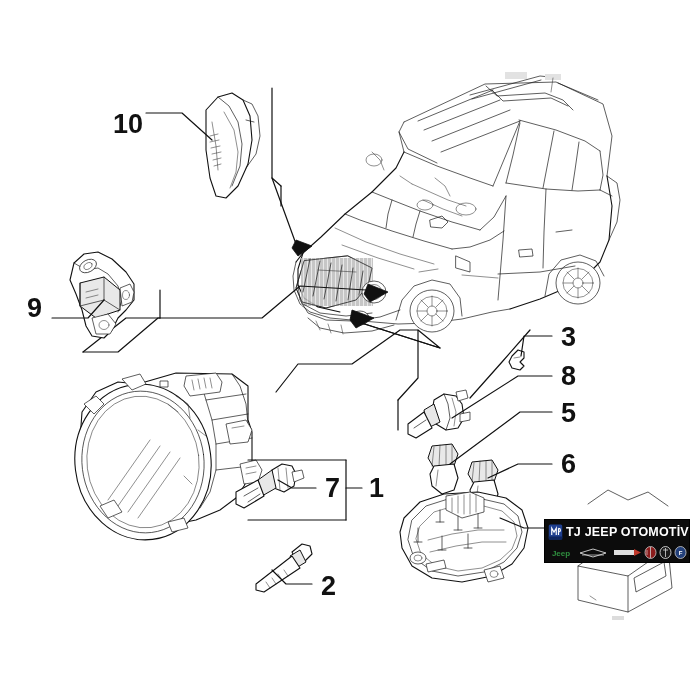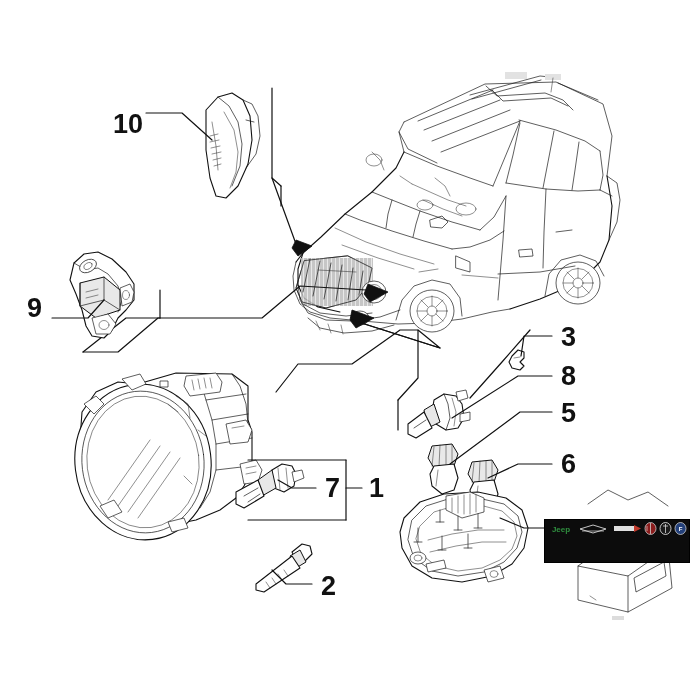--- a/index.html
+++ b/index.html
@@ -445,20 +445,30 @@
   <div class="callout" style="left:561px; top:324px;">3</div>
   <div class="callout" style="left:561px; top:363px;">8</div>
   <div class="callout" style="left:561px; top:400px;">5</div>
   <div class="callout" style="left:561px; top:451px;">6</div>
   <div class="callout" style="left:561px; top:517px;">4</div>
   <div class="callout" style="left:325px; top:475px;">7</div>
   <div class="callout" style="left:369px; top:475px;">1</div>
   <div class="callout" style="left:321px; top:573px;">2</div>
 
   <div id="banner">
+    <div id="banner-top">
+      <svg class="banner-crest" viewBox="0 0 20 24">
+        <rect x="1" y="2" width="18" height="20" rx="2" fill="#1f3f8f"></rect>
+        <path d="M5 16 L5 7 L8 12 L11 7 L11 16" fill="none" stroke="#ffffff" stroke-width="1.6"></path>
+        <path d="M14 7 L14 16 M14 7 a2.4 2.4 0 0 1 0 5" fill="none" stroke="#ffffff" stroke-width="1.6"></path>
+        <rect x="1" y="18" width="18" height="4" fill="#0d2460"></rect>
+      </svg>
+      <div id="banner-wordmark">TJ JEEP OTOMOTİV</div>
+
+    </div>
     <div id="banner-bottom">
       <svg class="mini-logo" viewBox="0 0 26 13">
         <rect width="26" height="13" fill="#0c0c0c"></rect>
         <text x="13" y="10" text-anchor="middle" font-family="Liberation Sans, sans-serif" font-size="8" font-weight="bold" fill="#2f8f3f">Jeep</text>
       </svg>
       <svg class="mini-logo" viewBox="0 0 34 13">
         <rect width="34" height="13" fill="#0c0c0c"></rect>
         <path d="M4 7 L17 3 L30 7 L17 11 Z" fill="none" stroke="#d8d8d8" stroke-width="0.9"></path>
         <path d="M6 9 L28 9" stroke="#d8d8d8" stroke-width="0.7"></path>
       </svg>

